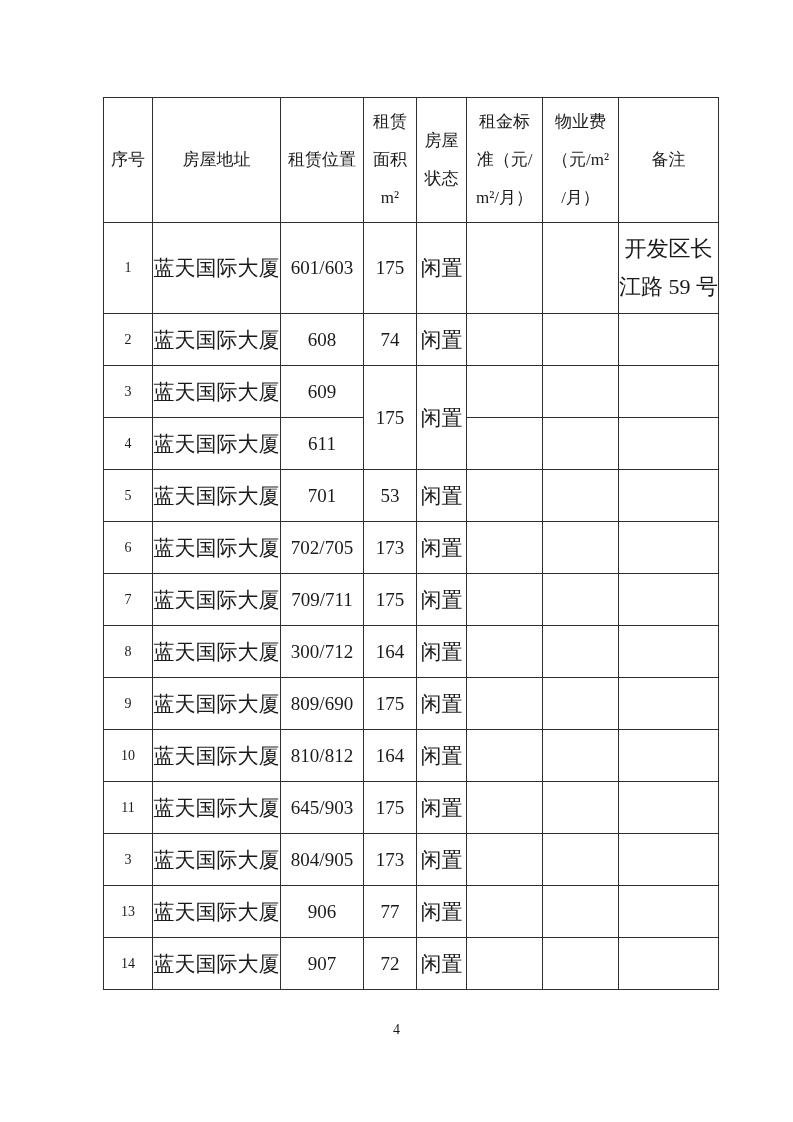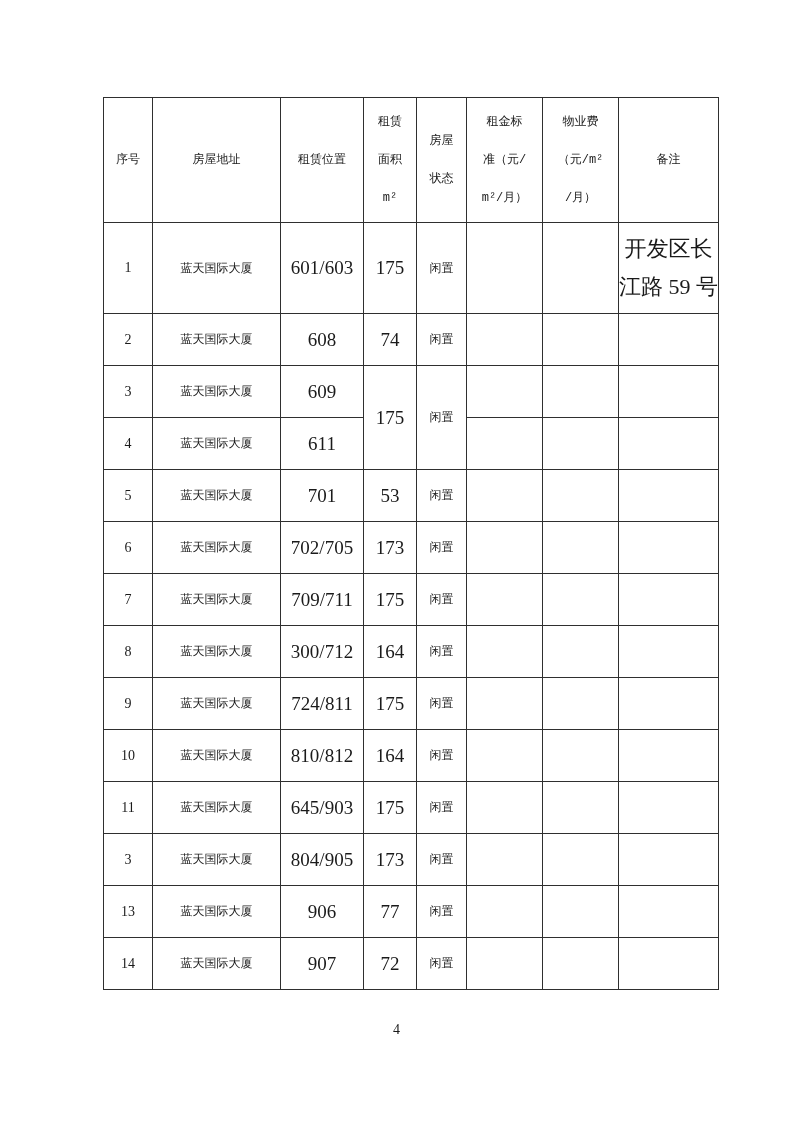--- a/index.html
+++ b/index.html
@@ -40,28 +40,27 @@
   .c-status   { width: 50px; }
   .c-rent     { width: 76px; }
   .c-fee      { width: 76px; }
   .c-remark   { width: 96px; }
 
   tr.header-row { height: 125px; }
   tr.row-tall   { height: 91px; }
   tr.row        { height: 52px; }
 
   th.hdr {
-    font-size: 12px;
+    font-size: 17px;
     line-height: 38px;
-    font-family: Liberation Mono, monospace;
   }
   th.hdr span { display: block; }
 
   td.serial { font-size: 14px; font-family: "Liberation Serif", "DejaVu Serif", serif; }
-  td.cjk    { font-size: 12px; }
+  td.cjk    { font-size: 21px; }
   td.num    { font-size: 19px; margin-top: 19px; }
   td.remark {
     font-size: 22px;
     line-height: 38px;
   }
   td.remark span { display: block; white-space: nowrap; }
 
   .page-number {
     position: absolute;
     left: 0;
@@ -201,21 +200,21 @@
         <td class="num">300/712</td>
         <td class="num">164</td>
         <td class="cjk">闲置</td>
         <td></td>
         <td></td>
         <td></td>
       </tr>
       <tr class="row">
         <td class="serial">9</td>
         <td class="cjk">蓝天国际大厦</td>
-        <td class="num">724/811</td>
+        <td class="num">809/690</td>
         <td class="num">175</td>
         <td class="cjk">闲置</td>
         <td></td>
         <td></td>
         <td></td>
       </tr>
       <tr class="row">
         <td class="serial">10</td>
         <td class="cjk">蓝天国际大厦</td>
         <td class="num">810/812</td>

